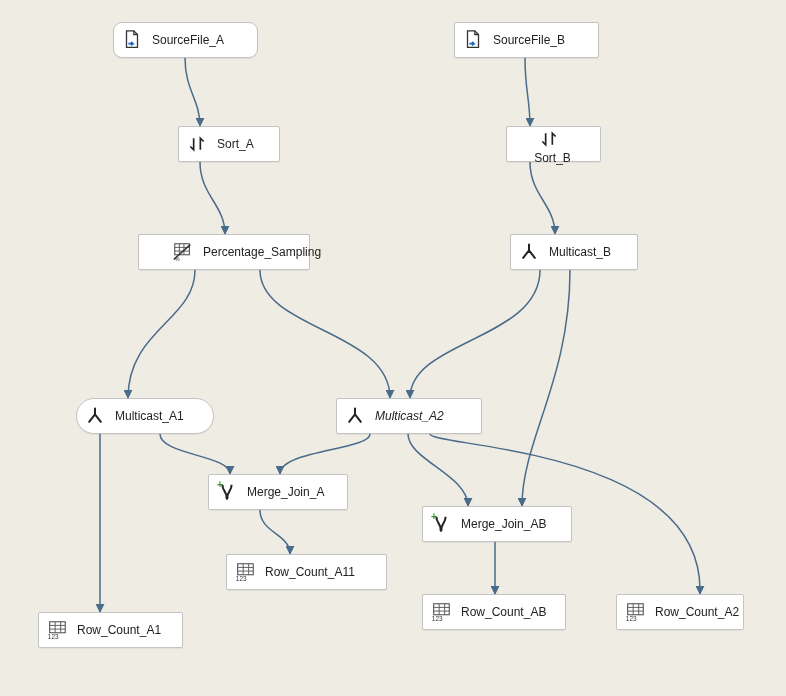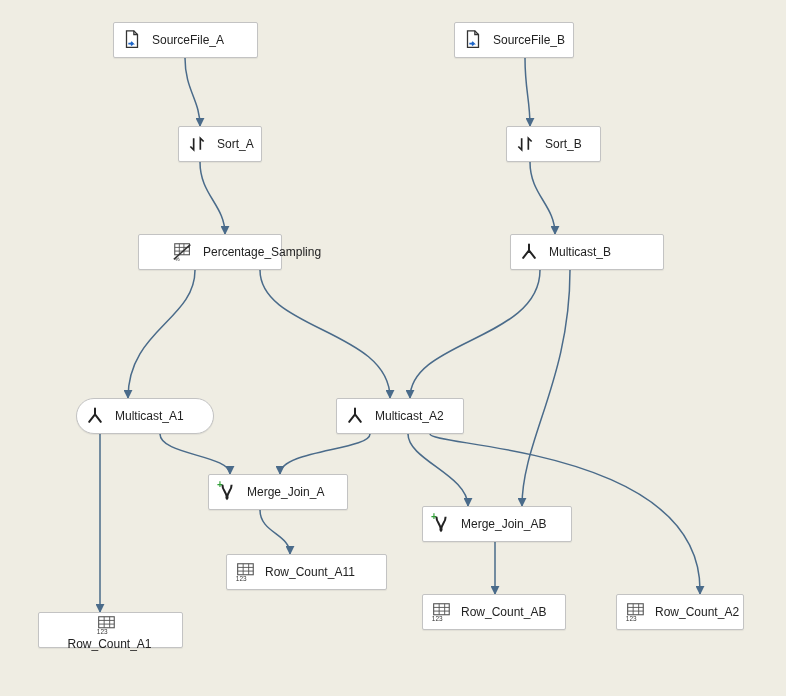--- a/index.html
+++ b/index.html
@@ -90,96 +90,96 @@
       <path d="M530 162 C530 195,555 205,555 234"></path>
 
       <path d="M570 270 C570 380,522 440,522 506"></path>
 
       <path d="M540 270 C540 340,410 340,410 398"></path>
 
       <path d="M495 542 C495 566,495 575,495 594"></path>
     </g>
   </svg>
 
-  <div class="node" style="left:113px; top:22px; width:145px;">
+  <div class="node" style="left:113px; top:22px; width:145px;border-radius:9px;">
     <span class="icon">
       <svg viewBox="0 0 24 24" width="22" height="22">
         <path d="M6 2h8l4 4v14H6z" fill="#fff" stroke="#333" stroke-width="1.4"></path>
         <path d="M14 2v4h4" fill="none" stroke="#333" stroke-width="1.4"></path>
         <path d="M8 16h5l-2-2m2 2-2 2" fill="none" stroke="#1e66c8" stroke-width="1.8"></path>
       </svg>
     </span>
     <span class="label">SourceFile_A</span>
   </div>
 
-  <div class="node" style="left:454px; top:22px; width:120px;">
+  <div class="node" style="left:454px; top:22px; width:145px;">
     <span class="icon">
       <svg viewBox="0 0 24 24" width="22" height="22">
         <path d="M6 2h8l4 4v14H6z" fill="#fff" stroke="#333" stroke-width="1.4"></path>
         <path d="M14 2v4h4" fill="none" stroke="#333" stroke-width="1.4"></path>
         <path d="M8 16h5l-2-2m2 2-2 2" fill="none" stroke="#1e66c8" stroke-width="1.8"></path>
       </svg>
     </span>
     <span class="label">SourceFile_B</span>
   </div>
 
-  <div class="node" style="left:178px; top:126px; width:84px;">
+  <div class="node" style="left:178px; top:126px; width:102px;">
     <span class="icon">
       <svg viewBox="0 0 24 24" width="20" height="20">
         <path d="M8 5v14l-4-4m4 4V5" fill="none" stroke="#222" stroke-width="2"></path>
         <path d="M16 19V5l4 4m-4-4v14" fill="none" stroke="#222" stroke-width="2"></path>
       </svg>
     </span>
     <span class="label">Sort_A</span>
   </div>
 
-  <div class="node" style="left:506px; top:126px; width:95px;">
+  <div class="node" style="left:506px; top:126px; width:95px;flex-direction:column;">
     <span class="icon">
       <svg viewBox="0 0 24 24" width="20" height="20">
         <path d="M8 5v14l-4-4m4 4V5" fill="none" stroke="#222" stroke-width="2"></path>
         <path d="M16 19V5l4 4m-4-4v14" fill="none" stroke="#222" stroke-width="2"></path>
       </svg>
     </span>
     <span class="label">Sort_B</span>
   </div>
 
-  <div class="node" style="left:138px; top:234px; width:144px;padding-left:32px;">
+  <div class="node" style="left:138px; top:234px; width:172px;padding-left:32px;">
     <span class="icon">
       <svg viewBox="0 0 24 24" width="22" height="22">
         <rect x="3" y="3" width="16" height="12" fill="none" stroke="#555" stroke-width="1.2"></rect>
         <line x1="3" y1="7" x2="19" y2="7" stroke="#555" stroke-width="1"></line>
         <line x1="3" y1="11" x2="19" y2="11" stroke="#555" stroke-width="1"></line>
         <line x1="8" y1="3" x2="8" y2="15" stroke="#555" stroke-width="1"></line>
         <line x1="13" y1="3" x2="13" y2="15" stroke="#555" stroke-width="1"></line>
         <line x1="2" y1="20" x2="20" y2="4" stroke="#333" stroke-width="1.6"></line>
         <text x="3" y="22" font-size="6" fill="#333">%</text>
       </svg>
     </span>
     <span class="label">Percentage_Sampling</span>
   </div>
 
-  <div class="node" style="left:510px; top:234px; width:154px;">
+  <div class="node" style="left:510px; top:234px; width:128px;">
     <span class="icon">
       <svg viewBox="0 0 24 24" width="20" height="20">
         <path d="M12 3v7M12 10l-7 9M12 10l7 9" stroke="#222" stroke-width="2.4" fill="none" stroke-linecap="round"></path>
       </svg>
     </span>
     <span class="label">Multicast_B</span>
   </div>
 
   <div class="node" style="left:76px; top:398px; width:138px;border-radius:18px;">
     <span class="icon">
       <svg viewBox="0 0 24 24" width="20" height="20">
         <path d="M12 3v7M12 10l-7 9M12 10l7 9" stroke="#222" stroke-width="2.4" fill="none" stroke-linecap="round"></path>
       </svg>
     </span>
     <span class="label">Multicast_A1</span>
   </div>
 
-  <div class="node" style="left:336px; top:398px; width:128px;">
+  <div class="node" style="left:336px; top:398px; width:146px;font-style:italic;">
     <span class="icon">
       <svg viewBox="0 0 24 24" width="20" height="20">
         <path d="M12 3v7M12 10l-7 9M12 10l7 9" stroke="#222" stroke-width="2.4" fill="none" stroke-linecap="round"></path>
       </svg>
     </span>
     <span class="label">Multicast_A2</span>
   </div>
 
   <div class="node" style="left:208px; top:474px; width:140px;">
     <span class="icon">
@@ -210,21 +210,21 @@
         <line x1="4" y1="7" x2="21" y2="7" stroke="#555"></line>
         <line x1="4" y1="11" x2="21" y2="11" stroke="#555"></line>
         <line x1="10" y1="3" x2="10" y2="15" stroke="#555"></line>
         <line x1="16" y1="3" x2="16" y2="15" stroke="#555"></line>
         <text x="2" y="22" font-size="7" fill="#333">123</text>
       </svg>
     </span>
     <span class="label">Row_Count_A11</span>
   </div>
 
-  <div class="node" style="left:38px; top:612px; width:145px;flex-direction:column;">
+  <div class="node" style="left:38px; top:612px; width:145px;">
     <span class="icon">
       <svg viewBox="0 0 24 24" width="22" height="22">
         <rect x="4" y="3" width="17" height="12" fill="none" stroke="#555" stroke-width="1.2"></rect>
         <line x1="4" y1="7" x2="21" y2="7" stroke="#555"></line>
         <line x1="4" y1="11" x2="21" y2="11" stroke="#555"></line>
         <line x1="10" y1="3" x2="10" y2="15" stroke="#555"></line>
         <line x1="16" y1="3" x2="16" y2="15" stroke="#555"></line>
         <text x="2" y="22" font-size="7" fill="#333">123</text>
       </svg>
     </span>

